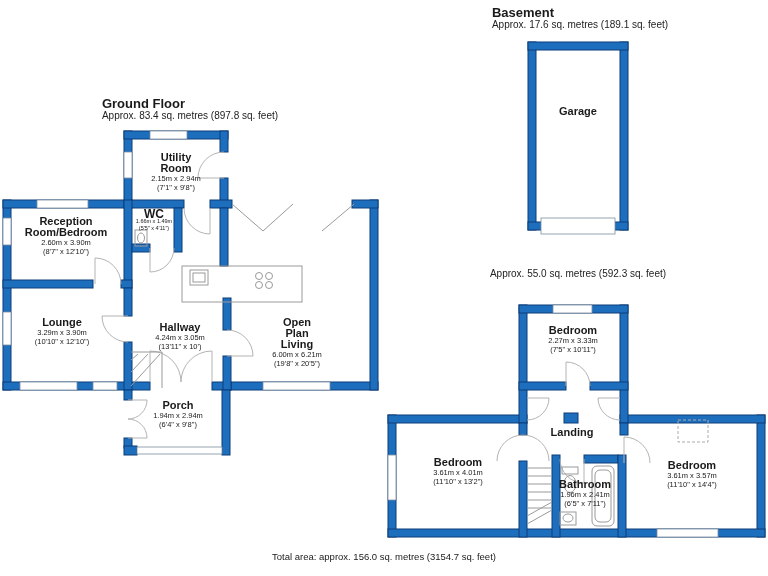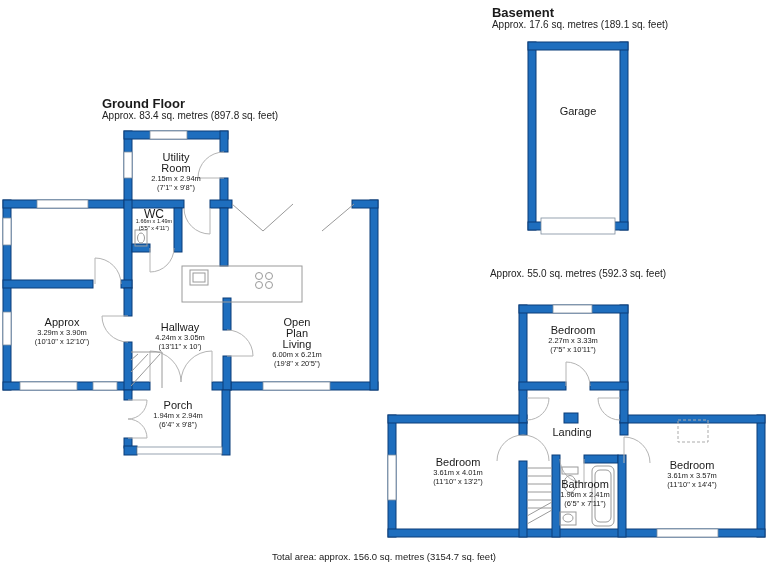--- a/index.html
+++ b/index.html
@@ -8,21 +8,21 @@
   .plan-svg{position:absolute;left:0;top:0;}
   .wall{fill:var(--wall,#1e6ebe);stroke:var(--wall_outline,#0a3d78);stroke-width:1;}
   .win{fill:#ffffff;stroke:#7d8d9d;stroke-width:0.8;}
   .door{fill:none;stroke:#b4b4b4;stroke-width:1;}
   .fixline{fill:none;stroke:#9a9a9a;stroke-width:1;}
   .dash{fill:none;stroke:#ababab;stroke-width:1;stroke-dasharray:3 2;}
   .ftitle{position:absolute;transform:translateX(-50%);white-space:nowrap;}
   .ftitle .t{font-weight:bold;font-size:13px;line-height:14px;}
   .ftitle .a{font-size:10px;line-height:9px;color:#222;}
   .rlabel{position:absolute;transform:translateX(-50%);text-align:center;}
-  .rname{font-weight:normal;font-size:11px;line-height:11px;white-space:pre-line;}
+  .rname{font-weight:bold;font-size:11px;line-height:11px;white-space:pre-line;}
   .rdim{font-size:7.5px;line-height:9px;white-space:nowrap;}
   .rlabel.small .rname{font-size:12px;line-height:8px;}
   .rlabel.small .rdim{font-size:5.5px;line-height:6.5px;}
   .total{position:absolute;left:384px;top:551px;transform:translateX(-50%);
          font-size:9.5px;white-space:nowrap;}
 </style>
 </head>
 <body>
 
 <div class="canvas">
@@ -220,23 +220,29 @@
     <div class="rdim">2.15m x 2.94m</div>
     <div class="rdim">(7'1" x 9'8")</div>
   </div>
 
   <div class="rlabel small" style="left:154px;top:210px">
     <div class="rname">WC</div>
     <div class="rdim">1.66m x 1.49m</div>
     <div class="rdim">(5'5" x 4'11")</div>
   </div>
 
+  <div class="rlabel" style="left:66px;top:216px">
+    <div class="rname">Reception
+Room/Bedroom</div>
+    <div class="rdim">2.60m x 3.90m</div>
+    <div class="rdim">(8'7" x 12'10")</div>
+  </div>
 
   <div class="rlabel" style="left:62px;top:317px">
-    <div class="rname">Approx</div>
+    <div class="rname">Lounge</div>
     <div class="rdim">3.29m x 3.90m</div>
     <div class="rdim">(10'10" x 12'10")</div>
   </div>
 
   <div class="rlabel" style="left:180px;top:322px">
     <div class="rname">Hallway</div>
     <div class="rdim">4.24m x 3.05m</div>
     <div class="rdim">(13'11" x 10')</div>
   </div>
 

